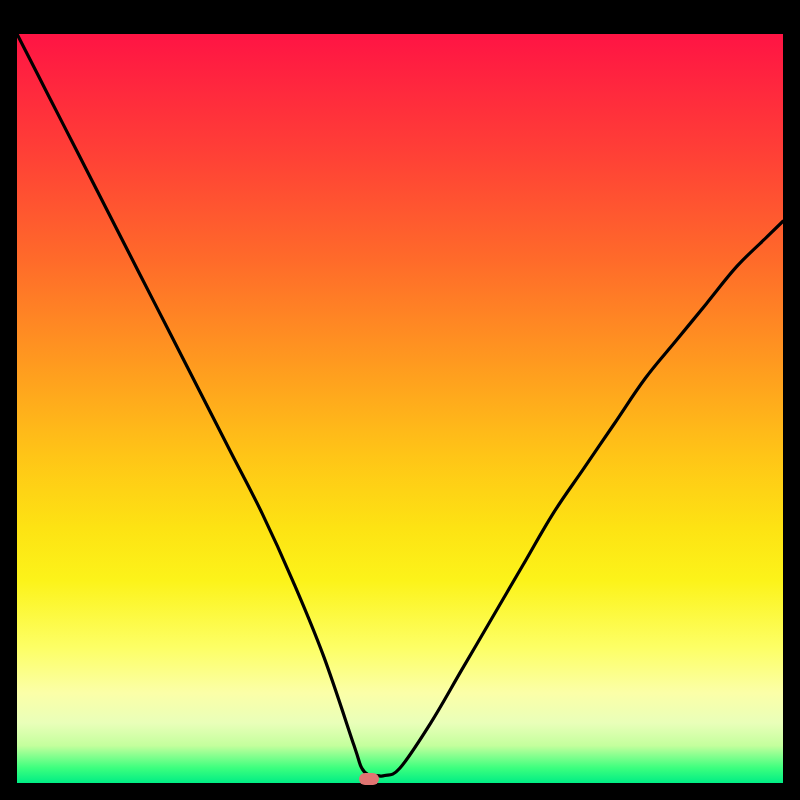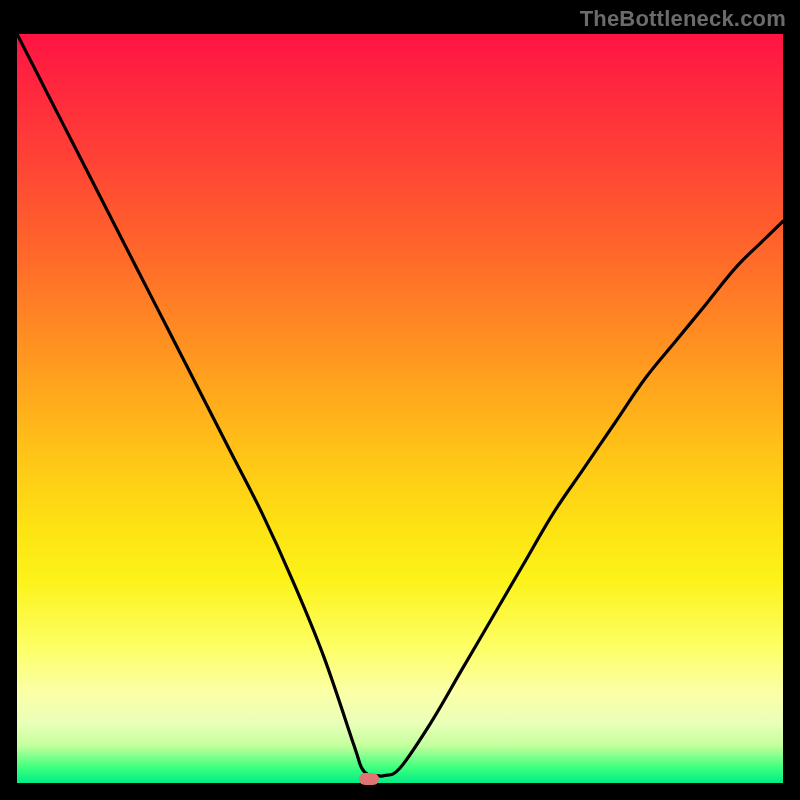--- a/index.html
+++ b/index.html
@@ -74,21 +74,20 @@
     background: #e07472;
     z-index: 3;
     transform: translate(-50%, -50%);
   }
 </style>
 </head>
 <body>
 
 <div class="container">
 
-  <div class="watermark">TheBottleneck.com</div>
 
   <div class="plot-frame">
     <div class="gradient"></div>
 
     <svg class="curve" viewBox="0 0 766 749" preserveAspectRatio="none">
       <path id="curve-path" fill="none" stroke="#000" stroke-width="3.2" stroke-linejoin="round" stroke-linecap="round" d="M 0.00 0.00 C 5.52 10.79, 19.61 38.35, 30.64 59.92 C 41.67 81.49, 50.25 98.27, 61.28 119.84 C 72.31 141.41, 80.89 158.19, 91.92 179.76 C 102.95 201.33, 111.53 218.11, 122.56 239.68 C 133.59 261.25, 142.17 278.03, 153.20 299.60 C 164.23 321.17, 172.81 337.95, 183.84 359.52 C 194.87 381.09, 203.45 397.87, 214.48 419.44 C 225.51 441.01, 234.09 456.44, 245.12 479.36 C 256.15 502.28, 264.73 521.15, 275.76 546.77 C 286.79 572.39, 295.37 592.01, 306.40 621.67 C 317.43 651.33, 330.15 691.33, 337.04 711.55 C 343.93 731.77, 341.94 728.63, 344.70 734.02 C 347.46 739.41, 349.60 740.16, 352.36 741.51 C 355.12 742.86, 357.26 741.51, 360.02 741.51 C 362.78 741.51, 363.54 742.86, 367.68 741.51 C 371.82 740.16, 374.73 743.46, 383.00 734.02 C 391.27 724.58, 402.61 706.61, 413.64 689.08 C 424.67 671.55, 433.25 655.52, 444.28 636.65 C 455.31 617.78, 463.89 603.09, 474.92 584.22 C 485.95 565.35, 494.53 550.66, 505.56 531.79 C 516.59 512.92, 525.17 496.89, 536.20 479.36 C 547.23 461.83, 555.81 450.60, 566.84 434.42 C 577.87 418.24, 586.45 405.66, 597.48 389.48 C 608.51 373.30, 617.09 359.37, 628.12 344.54 C 639.15 329.71, 647.73 320.57, 658.76 307.09 C 669.79 293.61, 678.37 283.12, 689.40 269.64 C 700.43 256.16, 709.01 244.32, 720.04 232.19 C 731.07 220.06, 742.41 210.32, 750.68 202.23 C 758.95 194.14, 763.24 189.95, 766.00 187.25"></path>
     </svg>
 
     <div id="marker" class="marker" style="left: 352.36px; top: 745.255px;"></div>
   </div>

